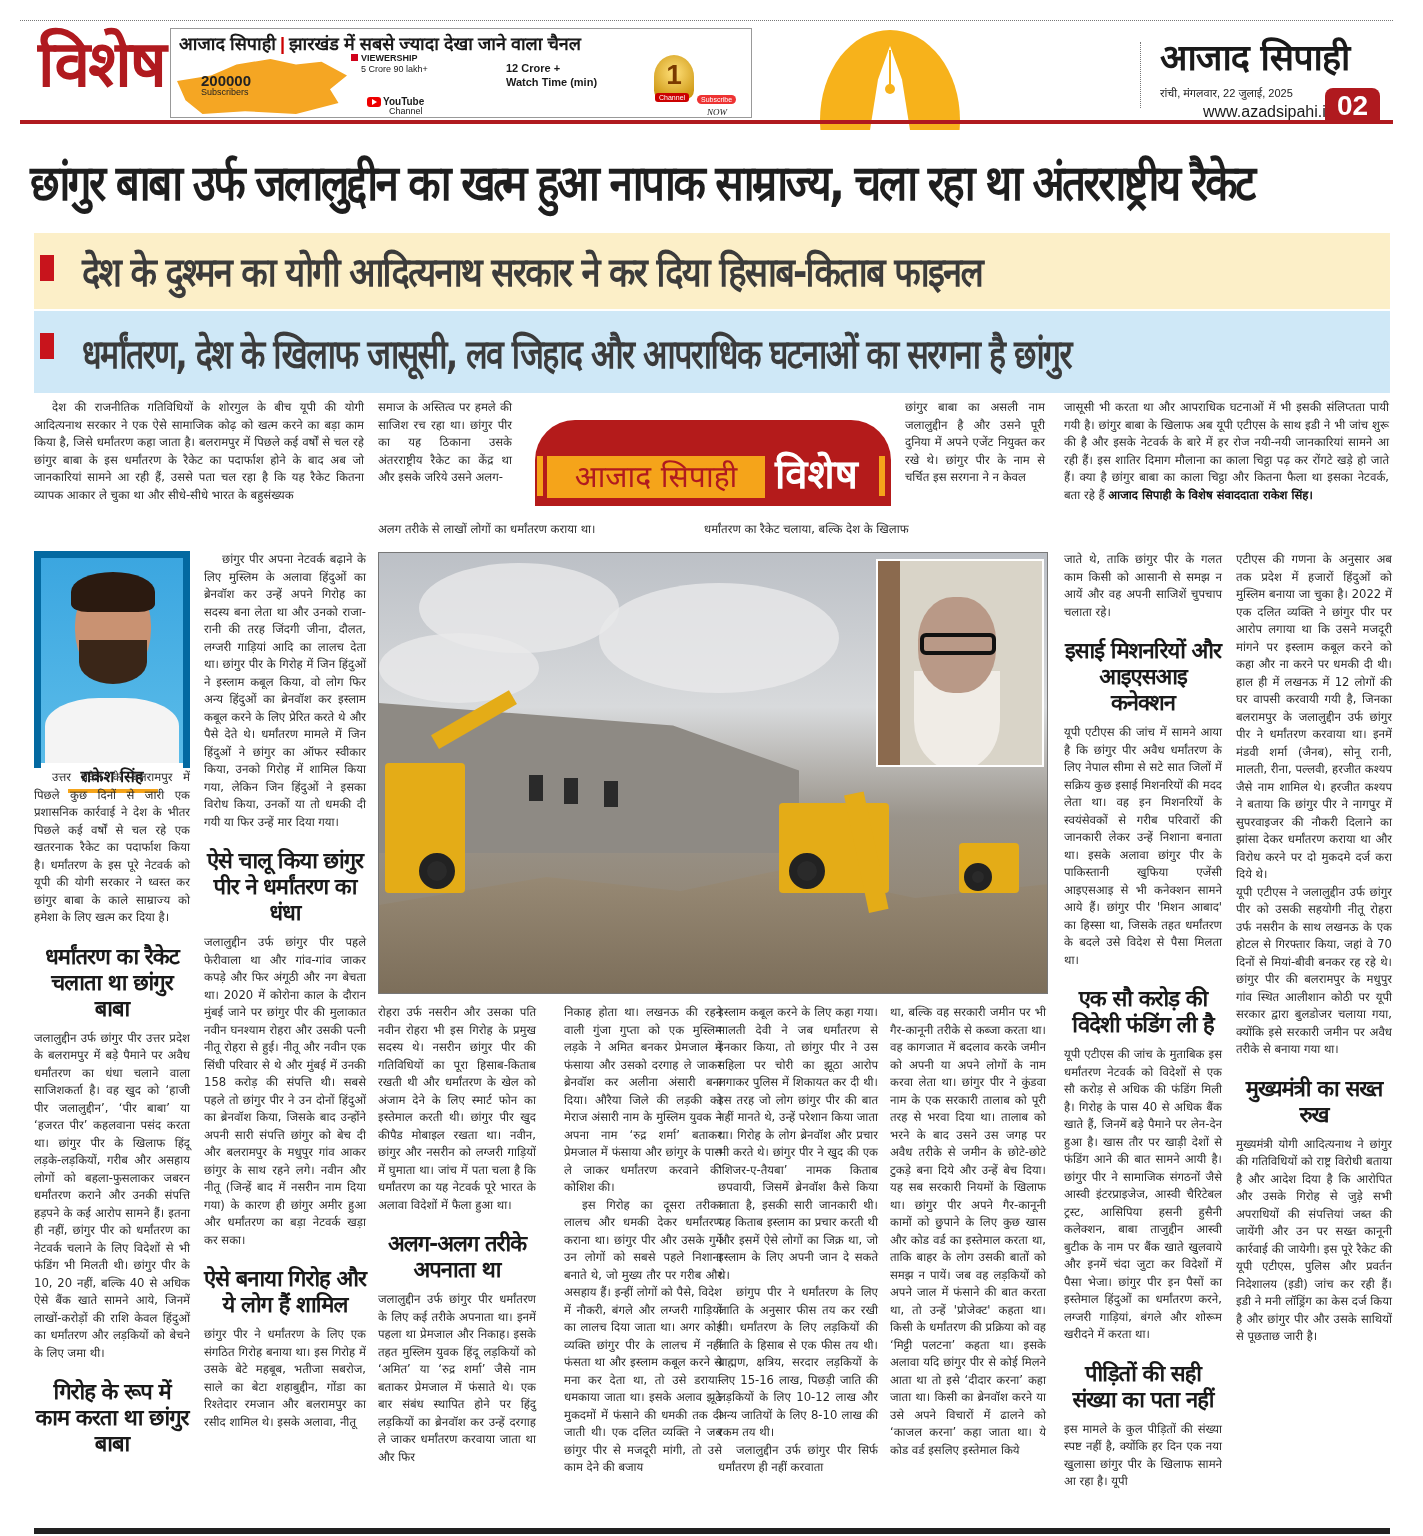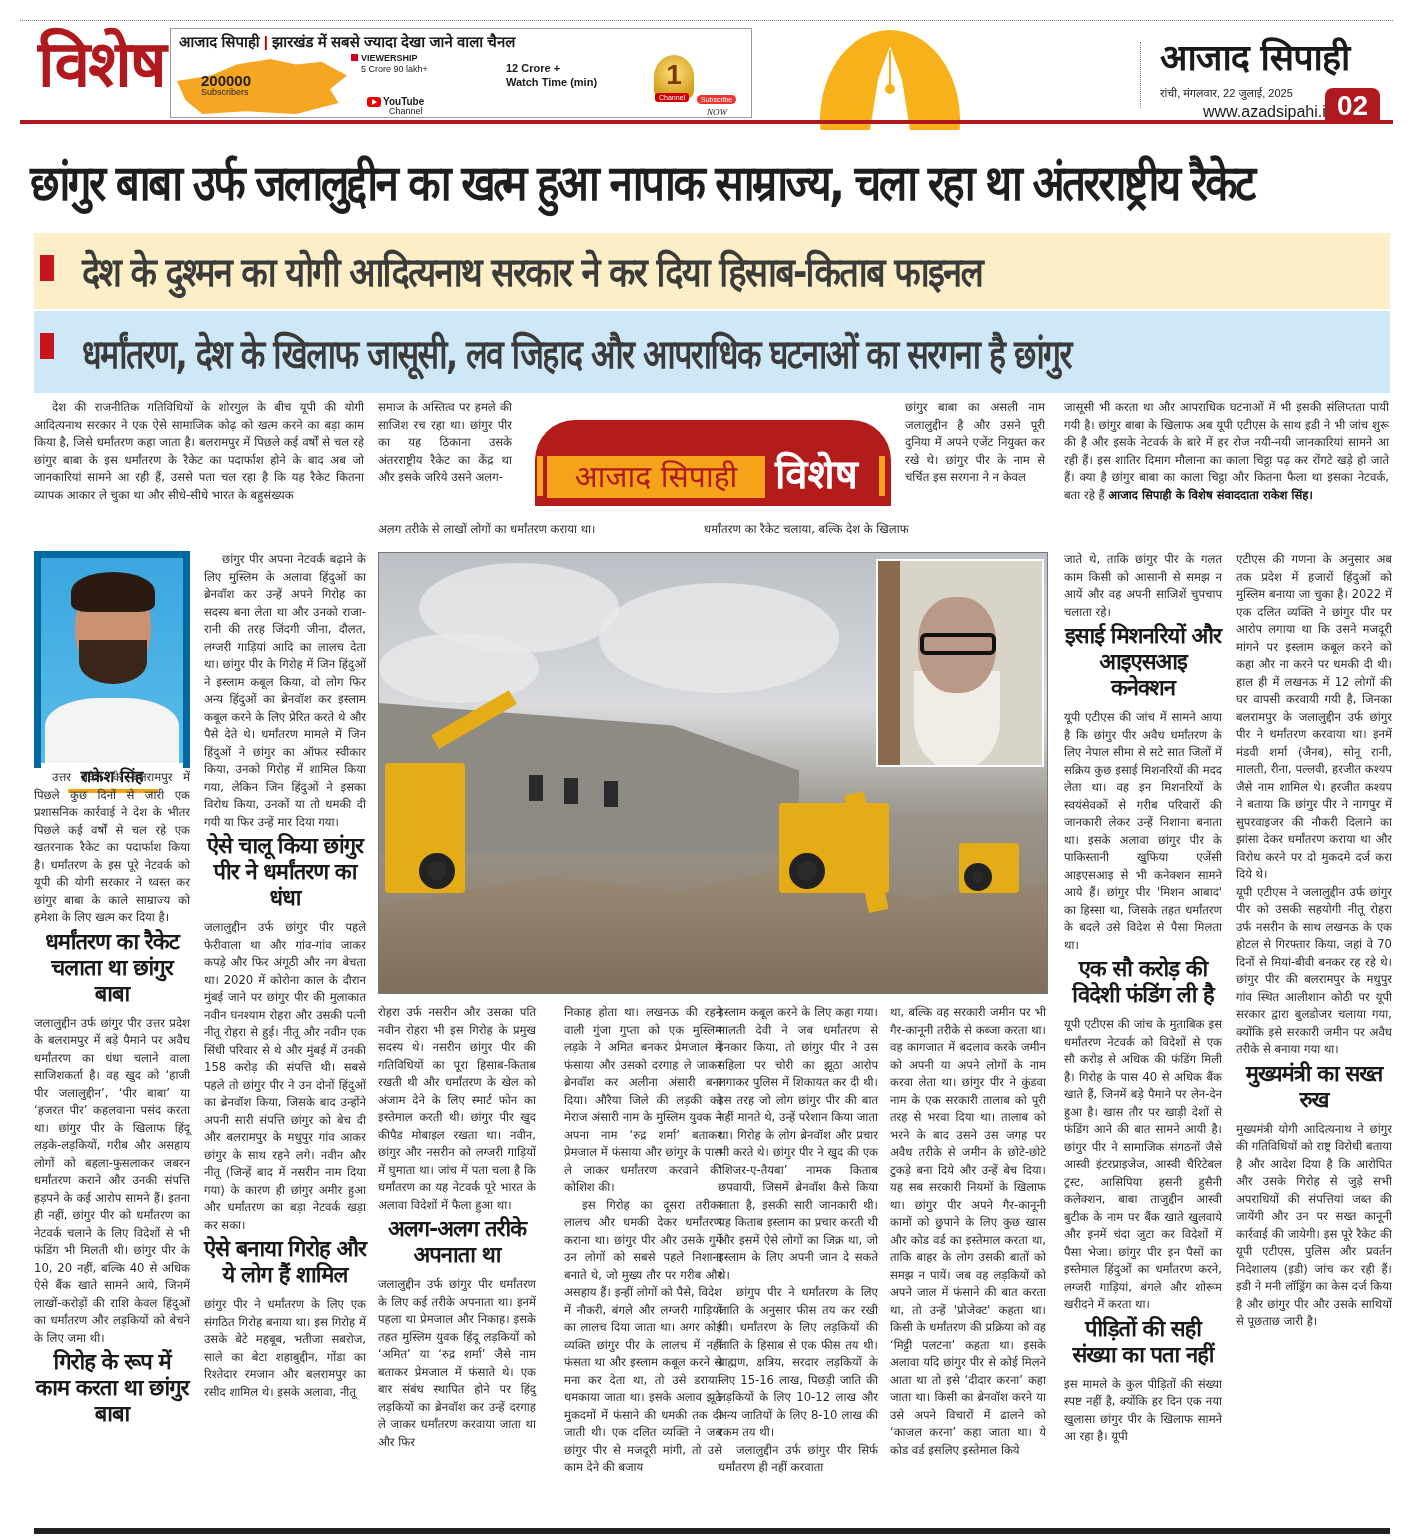--- a/index.html
+++ b/index.html
@@ -2,21 +2,21 @@
 <html><head>
 <meta charset="utf-8">
 <style>
   * { box-sizing: border-box; margin: 0; padding: 0; }
   body { width: 1423px; height: 1536px; background: #ffffff; font-family: "Liberation Sans", "DejaVu Sans", sans-serif; color: #1a1a1a; position: relative; overflow: hidden; }
   .abs { position: absolute; }
   .dotted-top { left: 20px; right: 30px; top: 20px; border-top: 1px dotted #777; }
   .masthead-rule { left: 20px; right: 30px; top: 120px; height: 4px; background: #b01a1f; }
   .vishesh-left { left: 38px; top: 32px; font-size: 64px; font-weight: bold; color: #b01a1f; font-family: "DejaVu Sans", sans-serif; letter-spacing: -2px; line-height: 1; }
   .ad-banner { left: 170px; top: 28px; width: 582px; height: 90px; border: 1px solid #999; background: #fff; }
-  .ad-title { position: absolute; left: 8px; top: 2px; font-size: 15px; font-weight: bold; white-space: nowrap; }
+  .ad-title { position: absolute; left: 8px; top: 2px; font-size: 18px; font-weight: bold; white-space: nowrap; }
   .ad-title .sep { color: #c00; margin: 0 4px; }
   .ad-map { position: absolute; left: 6px; top: 30px; width: 170px; height: 55px; background: #f5a623; clip-path: polygon(0 40%, 20% 30%, 35% 10%, 55% 0, 70% 10%, 85% 5%, 100% 30%, 90% 55%, 95% 80%, 70% 100%, 40% 95%, 15% 100%, 5% 75%); }
   .ad-subs { position: absolute; left: 30px; top: 44px; font-size: 15px; font-weight: bold; color: #222; line-height: 1; }
   .ad-subs small { display: block; font-size: 9px; font-weight: normal; color: #222; }
   .ad-view { position: absolute; left: 180px; top: 24px; font-size: 9px; line-height: 1.2; font-weight: bold; }
   .ad-view .bullet { display: inline-block; width: 7px; height: 7px; background: #d0021b; margin-right: 3px; }
   .ad-view .sub { font-weight: normal; font-size: 9px; margin-left: 10px; }
   .ad-watch { position: absolute; left: 335px; top: 32px; font-size: 11px; text-align: left; line-height: 1.3; font-weight: bold; }
   .ad-yt { position: absolute; left: 196px; top: 68px; font-size: 10px; font-weight: bold; line-height: 1; }
   .ad-yt .play { display: inline-block; width: 14px; height: 10px; background: #e00; border-radius: 3px; vertical-align: middle; margin-right: 2px; position: relative; }
@@ -41,21 +41,21 @@
   .sub-band { left: 34px; width: 1356px; height: 76px; }
   .sub-band.y { top: 233px; background: #fcefc8; }
   .sub-band.b { top: 311px; background: #cfe8f7; height: 82px; }
   .sub-band .sq { position: absolute; left: 6px; top: 22px; width: 14px; height: 26px; background: #c8141c; }
   .sub-band .txt { position: absolute; left: 48px; top: 10px; font-size: 40px; font-weight: bold; color: #3b3b3b; font-family: "DejaVu Sans", sans-serif; white-space: nowrap; letter-spacing: -2px; transform: scaleX(0.86); transform-origin: left center; }
   .sub-band.b .txt { top: 14px; transform: scaleX(0.8); }
 
   .col { font-size: 11.6px; line-height: 17.5px; text-align: justify; color: #2b2b2b; font-family: "DejaVu Sans", sans-serif; }
   .col p { text-indent: 18px; }
   .col p.noind { text-indent: 0; }
-  .subhead { font-size: 22px; font-weight: bold; line-height: 26px; text-align: center; color: #1a1a1a; font-family: "DejaVu Sans", sans-serif; letter-spacing: -1px; margin: 2px 0 8px; }
+  .subhead { font-size: 22px; font-weight: bold; line-height: 26px; text-align: center; color: #1a1a1a; font-family: "DejaVu Sans", sans-serif; letter-spacing: -1px; margin: 17px 0 8px; }
 
   .intro-a { left: 34px; top: 399px; width: 330px; }
   .intro-b { left: 378px; top: 399px; width: 134px; }
   .intro-c { left: 905px; top: 399px; width: 140px; }
   .intro-d { left: 1064px; top: 399px; width: 325px; }
   .intro-bottom-b { left: 378px; top: 521px; width: 320px; font-size: 11.6px; white-space: nowrap; }
   .intro-bottom-c { left: 704px; top: 521px; width: 340px; font-size: 11.6px; white-space: nowrap; }
   .byline { font-weight: bold; color: #111; margin-top: 44px; }
 
   .badge { left: 535px; top: 420px; width: 356px; height: 86px; }

